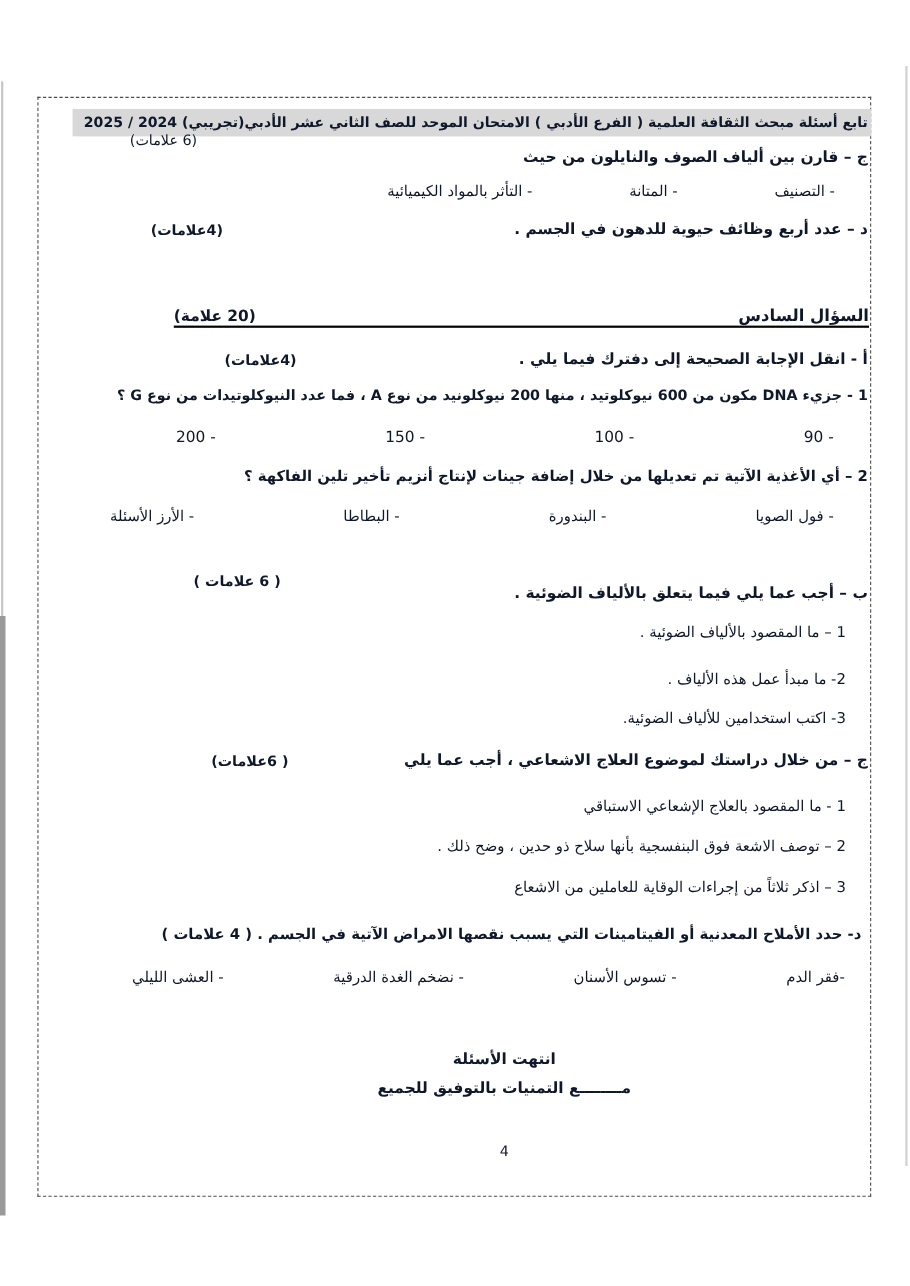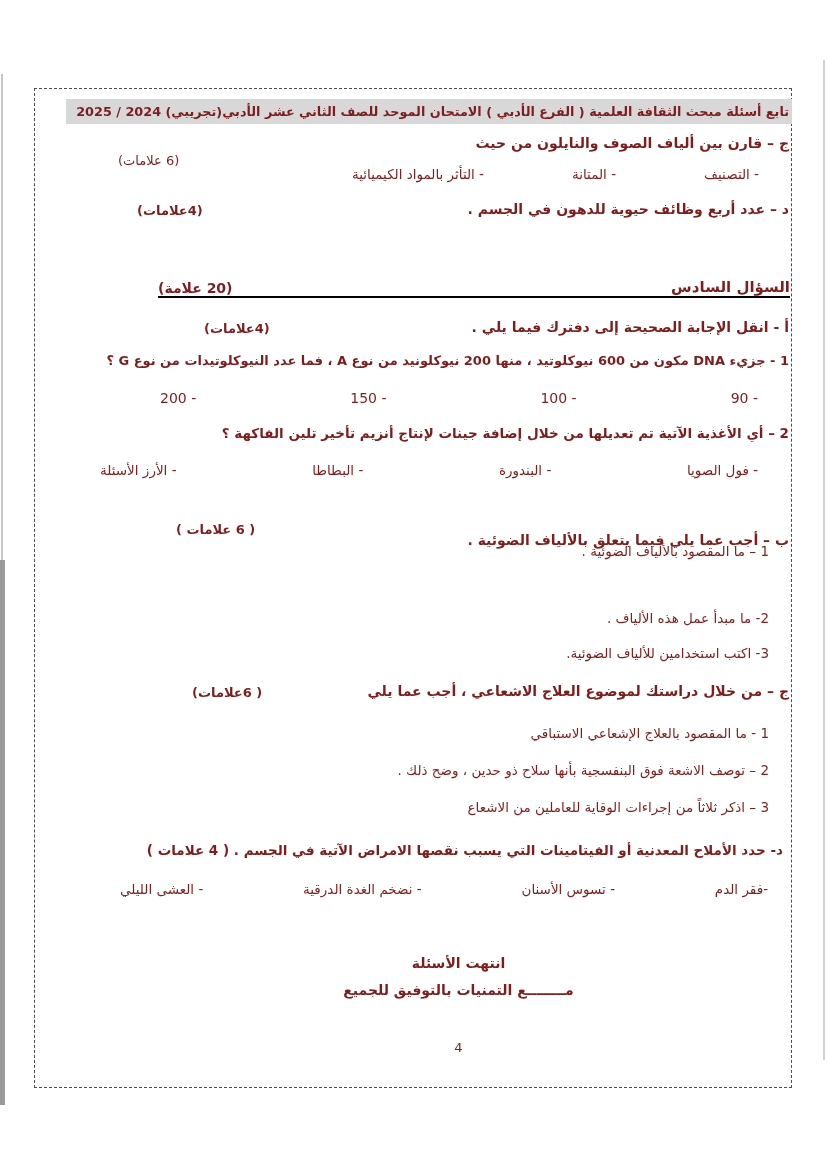--- a/index.html
+++ b/index.html
@@ -1,18 +1,18 @@
 <!DOCTYPE html>
 <html lang="ar"><head>
 <meta charset="utf-8">
 <style>
   html,body{margin:0;padding:0;background:#ffffff;}
   #page{
     position:relative;width:827px;height:1169px;background:#ffffff;
-    font-family:"DejaVu Sans",sans-serif;color:#7f1d1d;direction:rtl;overflow:hidden;
+    font-family:"DejaVu Sans",sans-serif;color:#0f172a;direction:rtl;overflow:hidden;
   }
   .t{position:absolute;white-space:nowrap;font-size:13.5px;line-height:1.35;}
   .b{font-weight:bold;text-align:center;}
   .sm{font-size:13px;}
   .edge-l-thin{position:absolute;left:1px;top:74px;width:2px;height:486px;background:#c6c6c6;}
   .edge-l-thick{position:absolute;left:0px;top:560px;width:5px;height:545px;background:#9a9a9a;}
   .edge-r{position:absolute;left:823px;top:60px;width:2px;height:1000px;background:#d2d2d2;}
   .frame{
     position:absolute;left:34px;top:88px;width:758px;height:1000px;
     border:1.6px dashed #4c4c4c;box-sizing:border-box;background:transparent;
@@ -39,21 +39,21 @@
 
   <div class="edge-l-thin"></div>
   <div class="edge-l-thick"></div>
   <div class="edge-r"></div>
 
   <div class="frame"></div>
 
   <div class="band">تابع أسئلة مبحث الثقافة العلمية  ( الفرع الأدبي )   الامتحان الموحد للصف الثاني عشر الأدبي(تجريبي) 2024 / 2025</div>
 
   <div class="t b" style="top:134px;right:38px;font-size:14px;">ج – قارن بين ألياف الصوف والنايلون من حيث</div>
-  <div class="t sm" style="top:152px;left:118px;text-align:right;">(6 علامات)</div>
+  <div class="t sm" style="top:120px;left:118px;text-align:right;">(6 علامات)</div>
   <div class="row" style="top:166px;left:352px;width:407px;font-size:13.5px;">
     <span>- التصنيف</span>
     <span>- المتانة</span>
     <span>- التأثر بالمواد الكيميائية</span>
   </div>
 
   <div class="t b" style="top:200px;right:38px;font-size:14px;">د – عدد أربع وظائف حيوية للدهون في الجسم .</div>
   <div class="t b sm" style="top:202px;left:137px;">(4علامات)</div>
 
   <div class="rule">
@@ -75,21 +75,21 @@
   <div class="t b" style="top:424px;right:38px;font-size:13.5px;">2 – أي الأغذية الآتية تم تعديلها من خلال إضافة جينات لإنتاج أنزيم  تأخير تلين الفاكهة ؟</div>
   <div class="row" style="top:462px;left:100px;width:658px;font-size:13.5px;">
     <span>- فول الصويا</span>
     <span>- البندورة</span>
     <span>- البطاطا</span>
     <span>- الأرز الأسئلة</span>
   </div>
 
   <div class="t b" style="top:531px;right:38px;font-size:14px;">ب – أجب عما يلي فيما يتعلق بالألياف الضوئية .</div>
   <div class="t b sm" style="top:521px;left:176px;">( 6 علامات )</div>
-  <div class="t" style="top:542px;right:58px;">1 – ما المقصود بالألياف الضوئية .</div>
+  <div class="t" style="top:566px;right:58px;">1 – ما المقصود بالألياف الضوئية .</div>
   <div class="t" style="top:609px;right:58px;">2- ما مبدأ عمل هذه الألياف .</div>
   <div class="t" style="top:644px;right:58px;">3- اكتب استخدامين للألياف الضوئية.</div>
 
   <div class="t b" style="top:682px;right:38px;font-size:14px;">ج – من خلال دراستك لموضوع العلاج الاشعاعي ، أجب عما يلي</div>
   <div class="t b sm" style="top:684px;left:192px;">( 6علامات)</div>
   <div class="t" style="top:724px;right:58px;">1 - ما المقصود بالعلاج الإشعاعي الاستباقي</div>
   <div class="t" style="top:761px;right:58px;">2 – توصف الاشعة فوق البنفسجية بأنها سلاح ذو حدين ، وضح ذلك .</div>
   <div class="t" style="top:798px;right:58px;">3 – اذكر ثلاثاً من إجراءات الوقاية للعاملين من الاشعاع</div>
 
   <div class="t b" style="top:841px;right:44px;font-size:13.5px;">د- حدد الأملاح المعدنية أو الفيتامينات  التي يسبب نقصها الامراض الآتية في الجسم . ( 4 علامات )</div>

